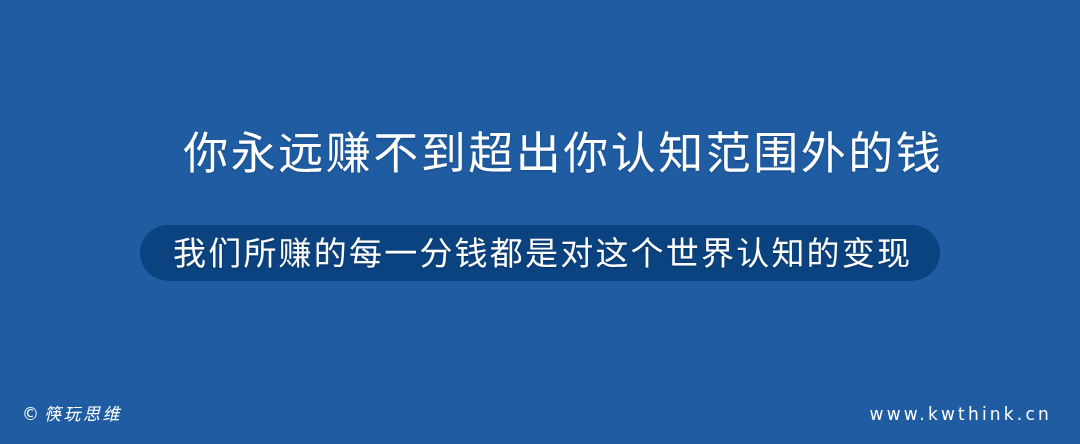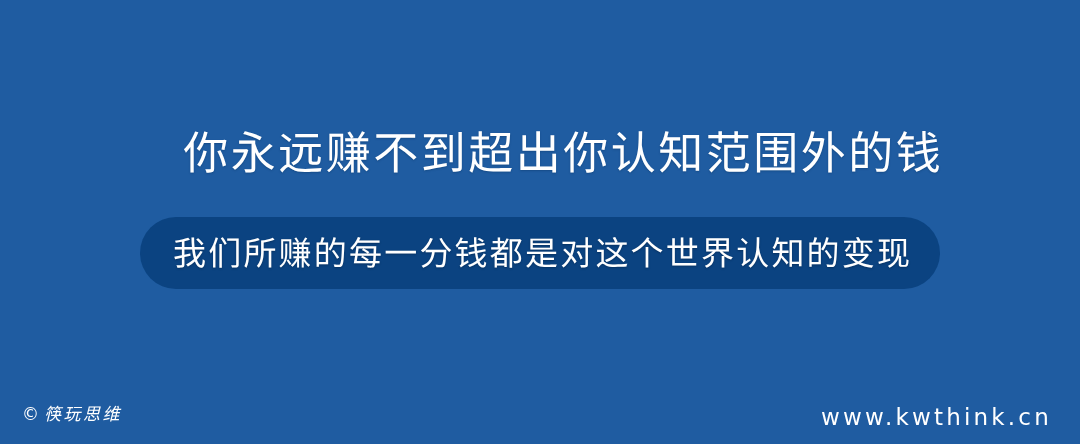--- a/index.html
+++ b/index.html
@@ -48,21 +48,21 @@
     position: absolute;
     left: 0;
     right: 0;
     top: 217px;
     height: 72px;
     display: flex;
     align-items: center;
     justify-content: center;
   }
   .pill {
-    height: 72px;
+    height: 56px;
     box-sizing: border-box;
     padding: 0 28px 0 31px;
     display: flex;
     align-items: center;
     justify-content: center;
     background: #0b4381;
     border-radius: 36px;
     white-space: nowrap;
   }
   .pill-text {
@@ -100,21 +100,21 @@
     font-family: "DejaVu Sans", "Liberation Sans", sans-serif;
     letter-spacing: 2.5px;
     font-style: italic;
   }
 
   .footer-right {
     position: absolute;
     right: 28px;
     top: 406px;
     font-family: "DejaVu Sans", "Liberation Sans", sans-serif;
-    font-size: 23px;
+    font-size: 17px;
     line-height: 1;
     color: #ffffff;
     letter-spacing: 3.2px;
     white-space: nowrap;
   }
 </style>
 </head>
 <body>
 
 <div class="card">

